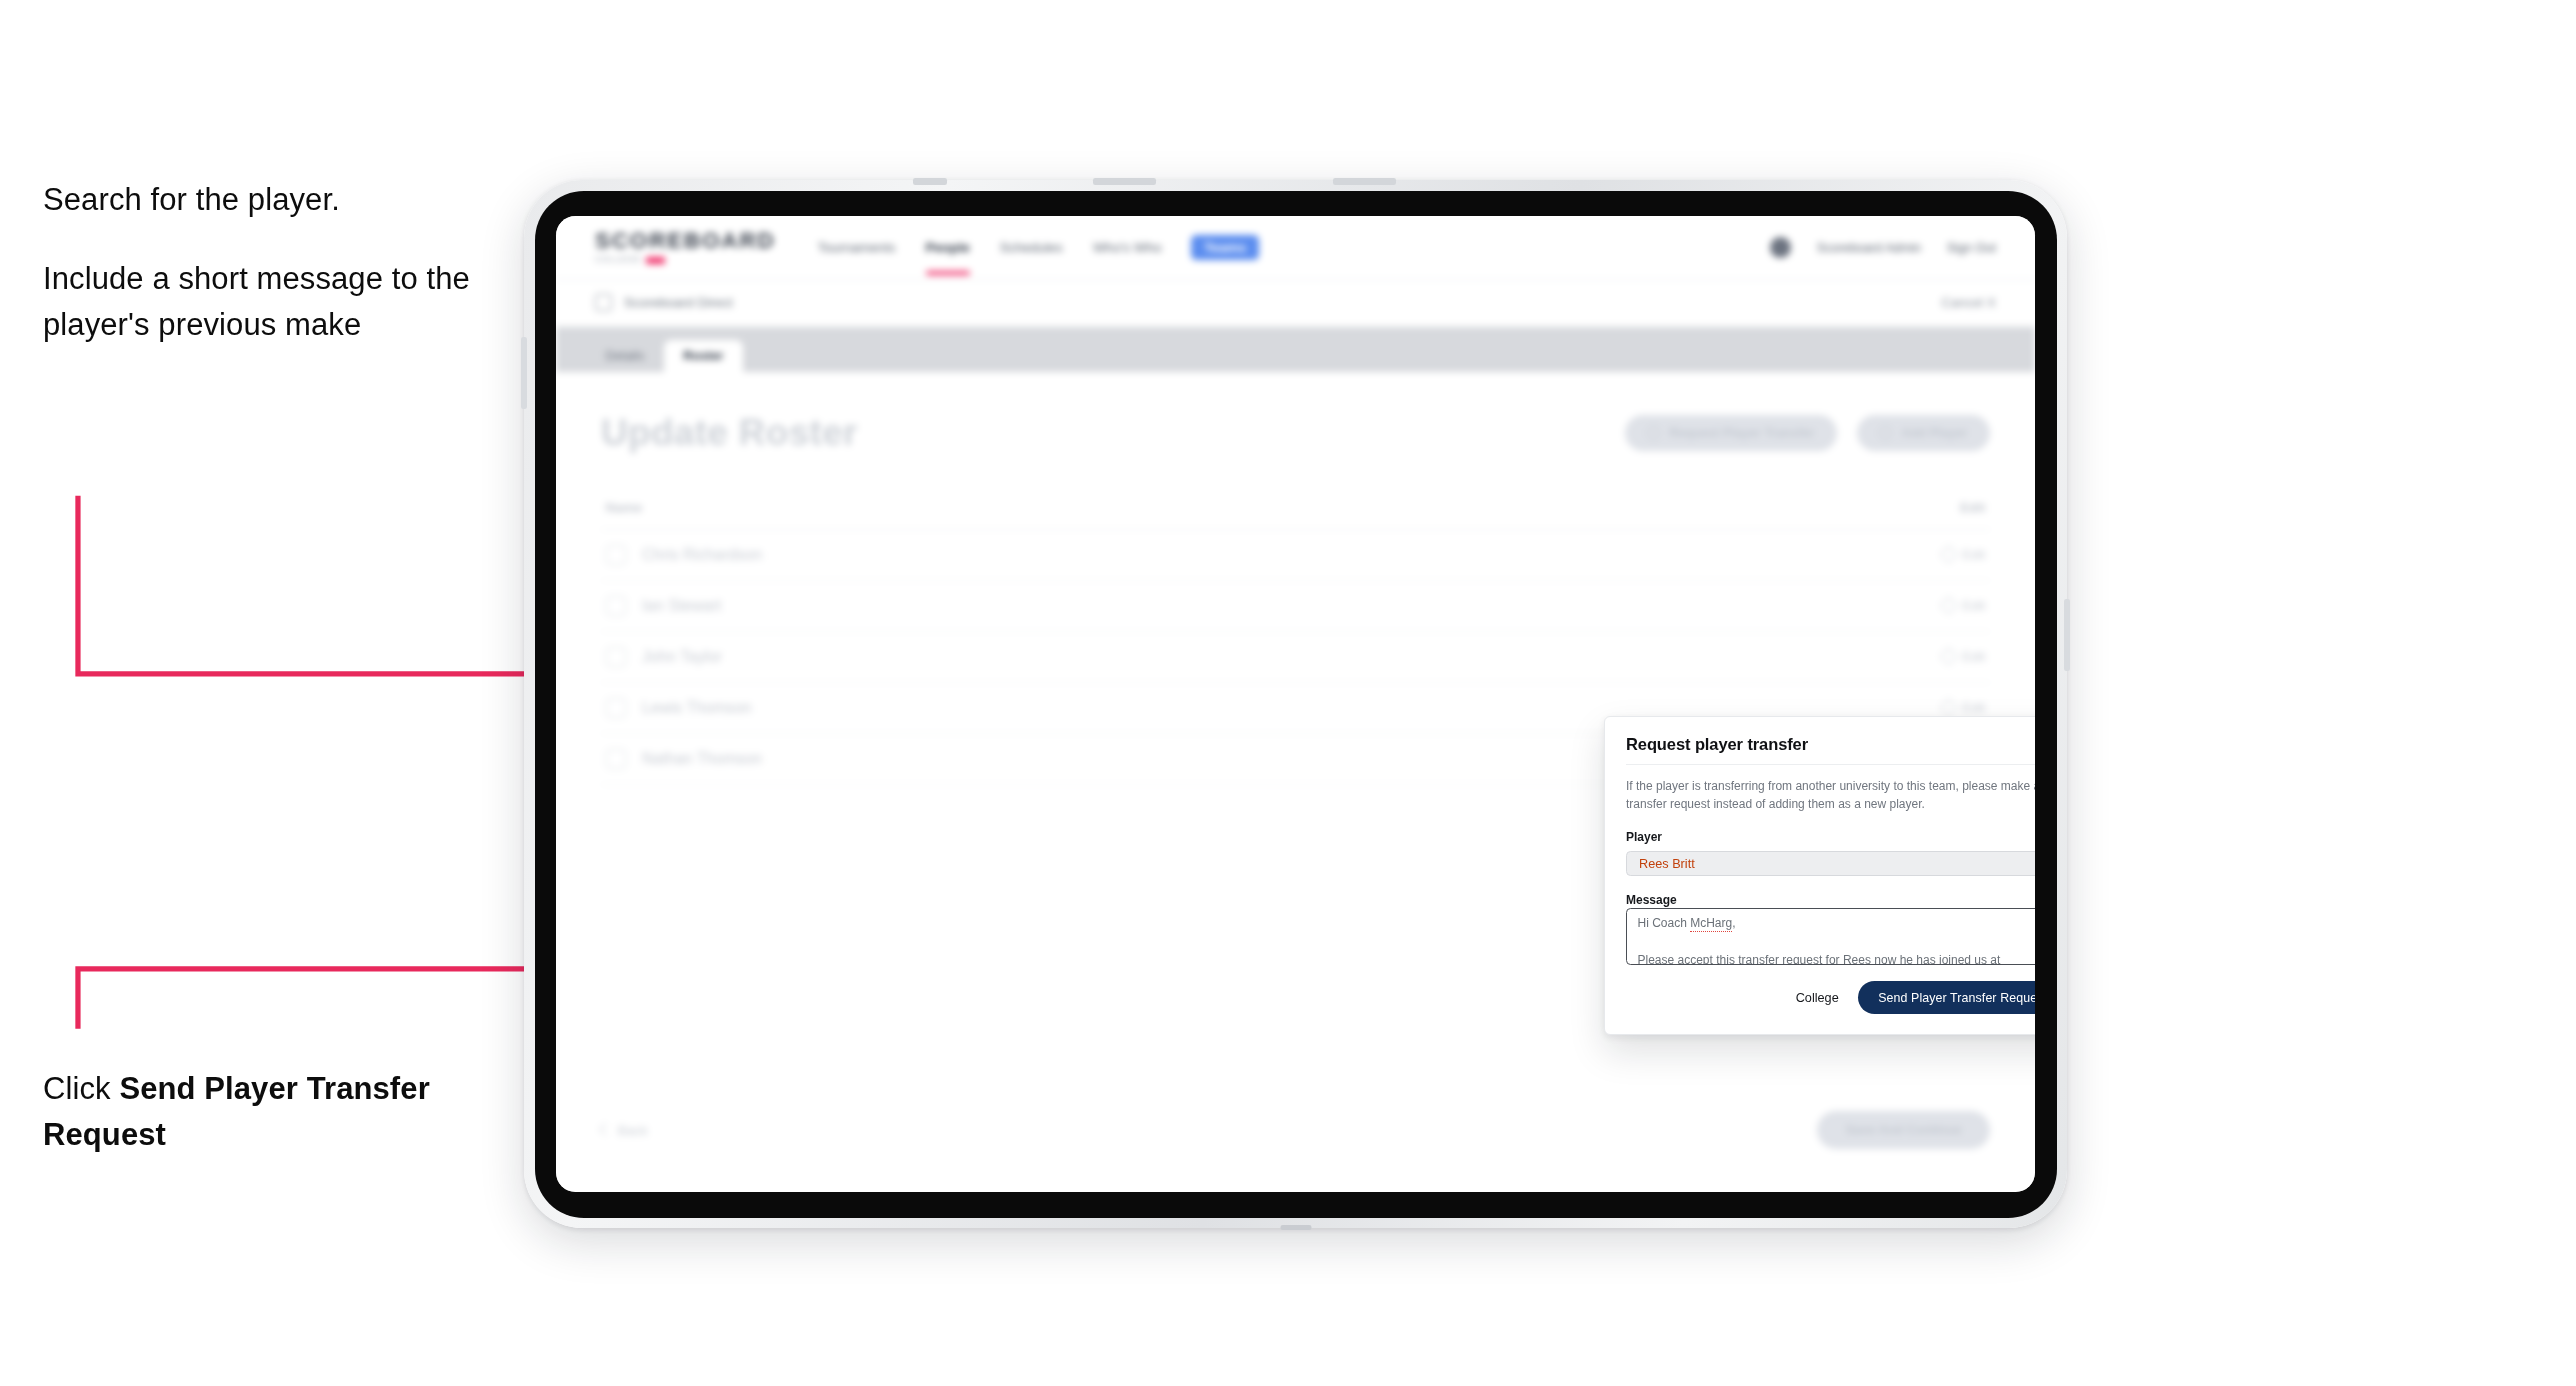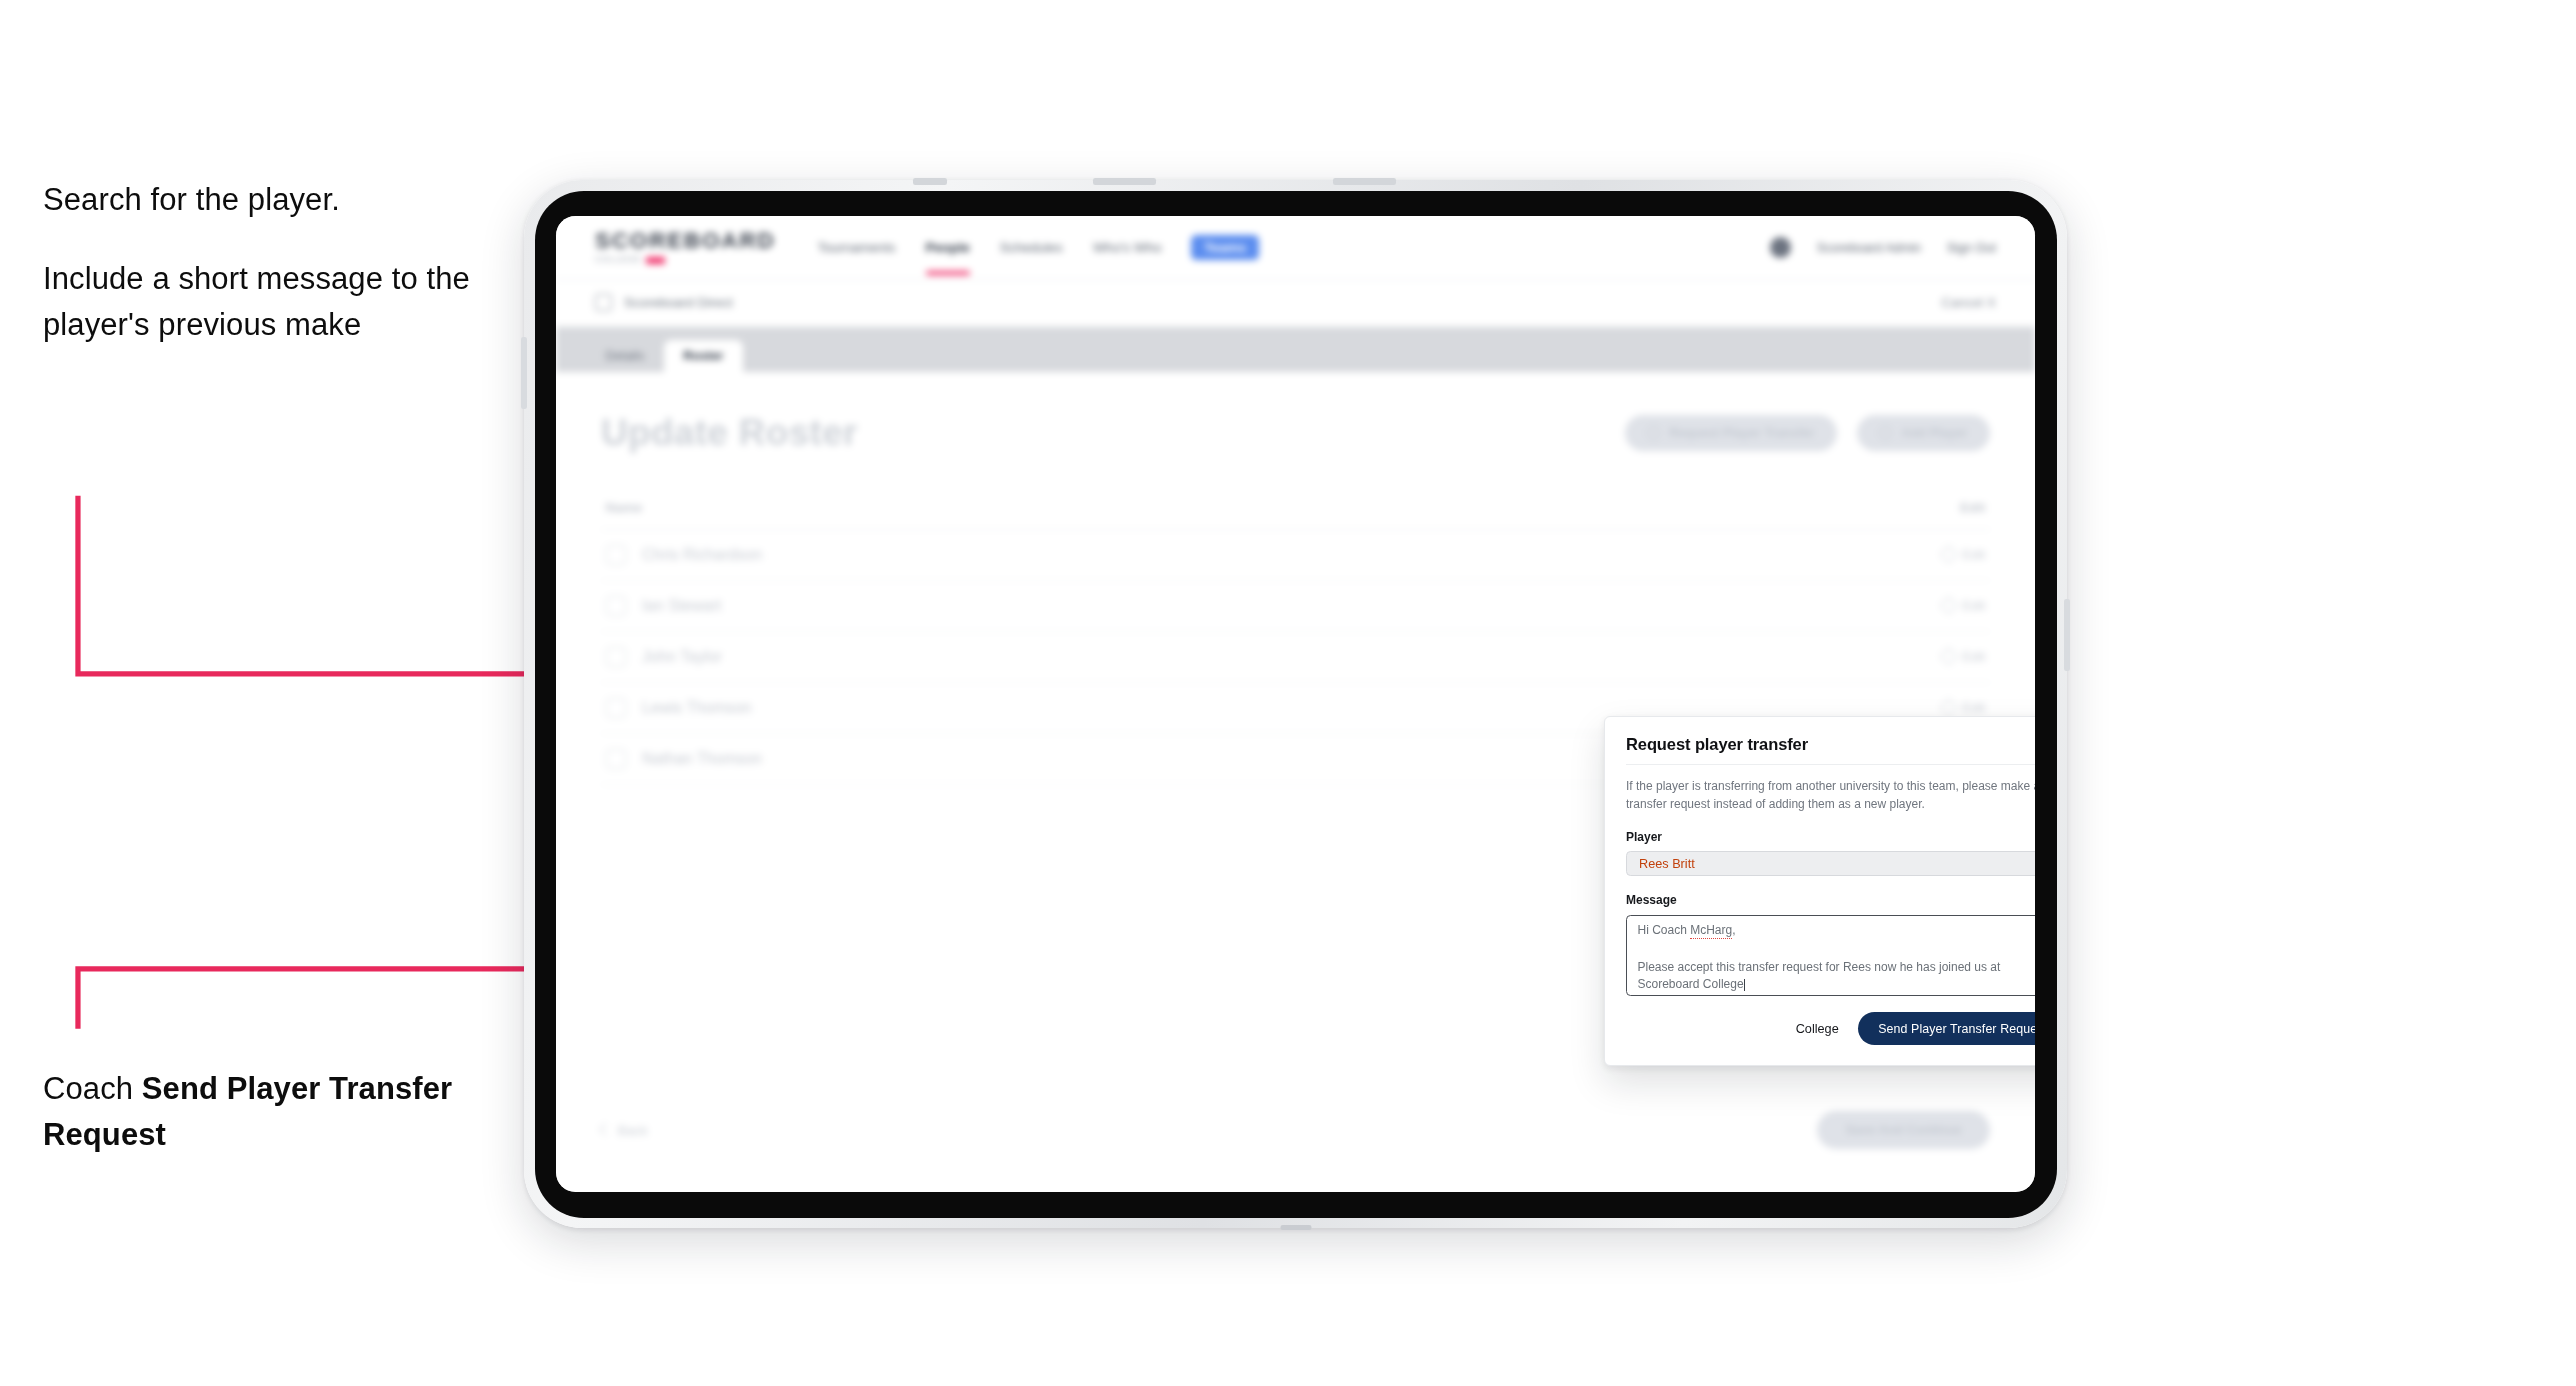--- a/index.html
+++ b/index.html
@@ -101,41 +101,41 @@
     background:#fff;border:0.7px solid #e7e9ec;border-radius:6px;
     box-shadow:0 16.5px 36px rgba(14,20,34,.13),0 2.2px 7.5px rgba(14,20,34,.07);
     padding:18px 21px 19.5px 21px;box-sizing:border-box;
   }
   .m-head{display:flex;align-items:flex-start;border-bottom:0.7px solid #eceef0;padding-bottom:9.7px;}
   .m-title{font-size:16.5px;font-weight:800;color:#101114;letter-spacing:-0.1px;}
   .m-desc{margin-top:12px;font-size:12px;line-height:1.55;color:#70767f;}
   .m-label{margin-top:16.5px;font-size:12px;font-weight:700;color:#16181c;}
   .m-input{margin-top:6.7px;height:25px;background:#edeef0;border:0.7px solid #d7d9dd;border-radius:4.5px;
     display:flex;align-items:center;padding:0 12px;box-sizing:border-box;font-size:12.7px;color:#c2410c;}
-  .m-area{margin-top:8px;height:81px;background:#fff;border:1.2px solid #4a4e55;border-radius:4.5px;
+  .m-area{margin-top:1px;height:57px;background:#fff;border:1.2px solid #4a4e55;border-radius:4.5px;
     padding:6.7px 10.5px;box-sizing:border-box;position:relative;overflow:hidden;}
   .m-area p{margin:0;font-size:12px;line-height:1.42;color:#6b7178;}
   .m-area p.gap{margin-top:20px;}
   .spell{border-bottom:1.5px dotted #e0453f;padding-bottom:0.7px;}
   .caret{display:inline-block;width:1.1px;height:12px;background:#3a3f46;vertical-align:-2.2px;margin-left:0.7px;}
   .m-foot{margin-top:16.5px;display:flex;align-items:center;justify-content:flex-end;gap:19.5px;}
   .m-cancel{font-size:12.7px;color:#15171b;cursor:pointer;}
   .m-send{background:#12305c;color:#fff;border:none;border-radius:19.5px;padding:9.7px 20px;
     font-size:12.4px;font-family:inherit;cursor:pointer;letter-spacing:0.1px;}
 </style>
 </head>
 <body>
 
 <div class="annot" id="annot-top">
   <div class="blk">Search for the player.</div>
   <div class="blk">Include a short message to the player's previous make</div>
 </div>
 
 <div class="annot" id="annot-bottom">
-  <span>Coach </span><b>Send Player Transfer Request</b>
+  <span>Click </span><b>Send Player Transfer Request</b>
 </div>
 
 <svg class="arrowsvg" viewBox="0 0 3440 1851">
   <defs>
     <marker id="ah" markerWidth="9" markerHeight="9" refX="6.2" refY="4.5" orient="auto">
       <path d="M1,1 L7.4,4.5 L1,8" fill="none" stroke="#e8295c" stroke-width="1.7" stroke-linecap="round" stroke-linejoin="round"></path>
     </marker>
   </defs>
   <path d="M104,662 L104,900 L1358,900" fill="none" stroke="#e8295c" stroke-width="7" marker-end="url(#ah)"></path>
   <path d="M104,1374 L104,1294 L1880,1294 L1880,1182" fill="none" stroke="#e8295c" stroke-width="7" marker-end="url(#ah)"></path>

